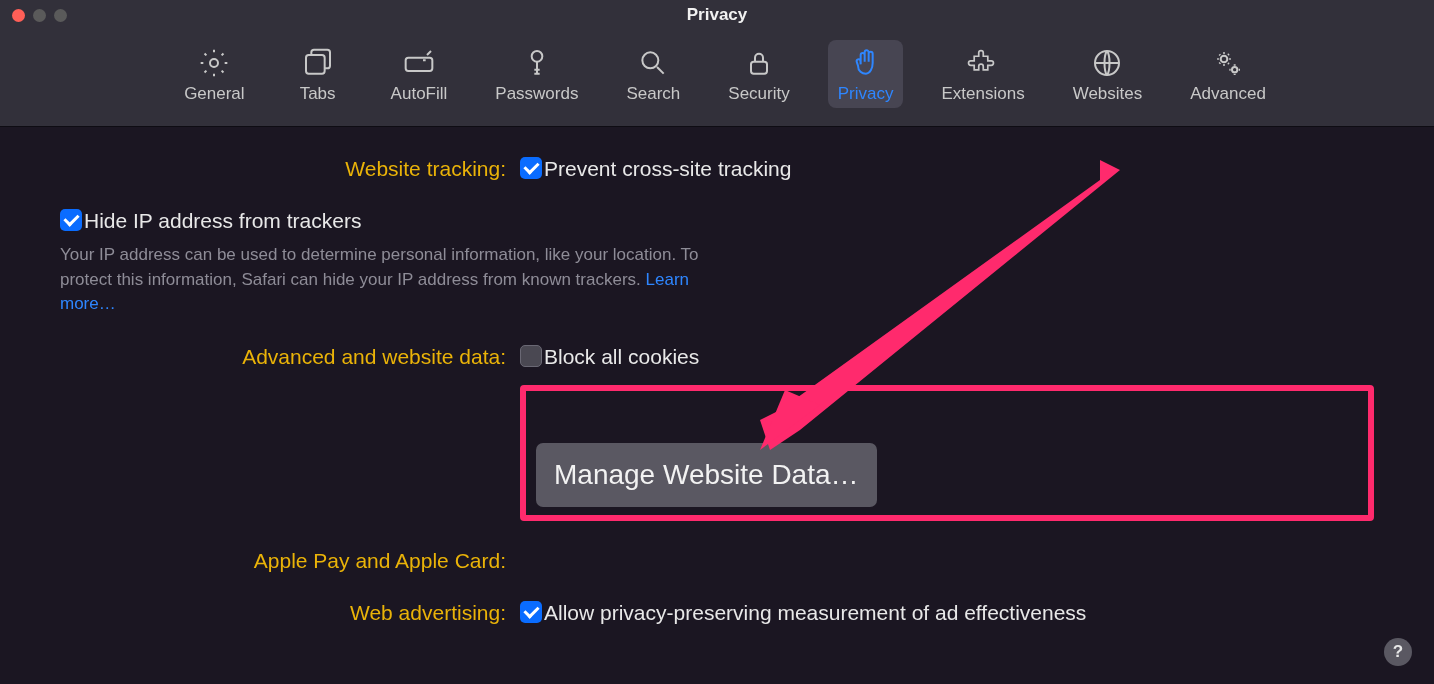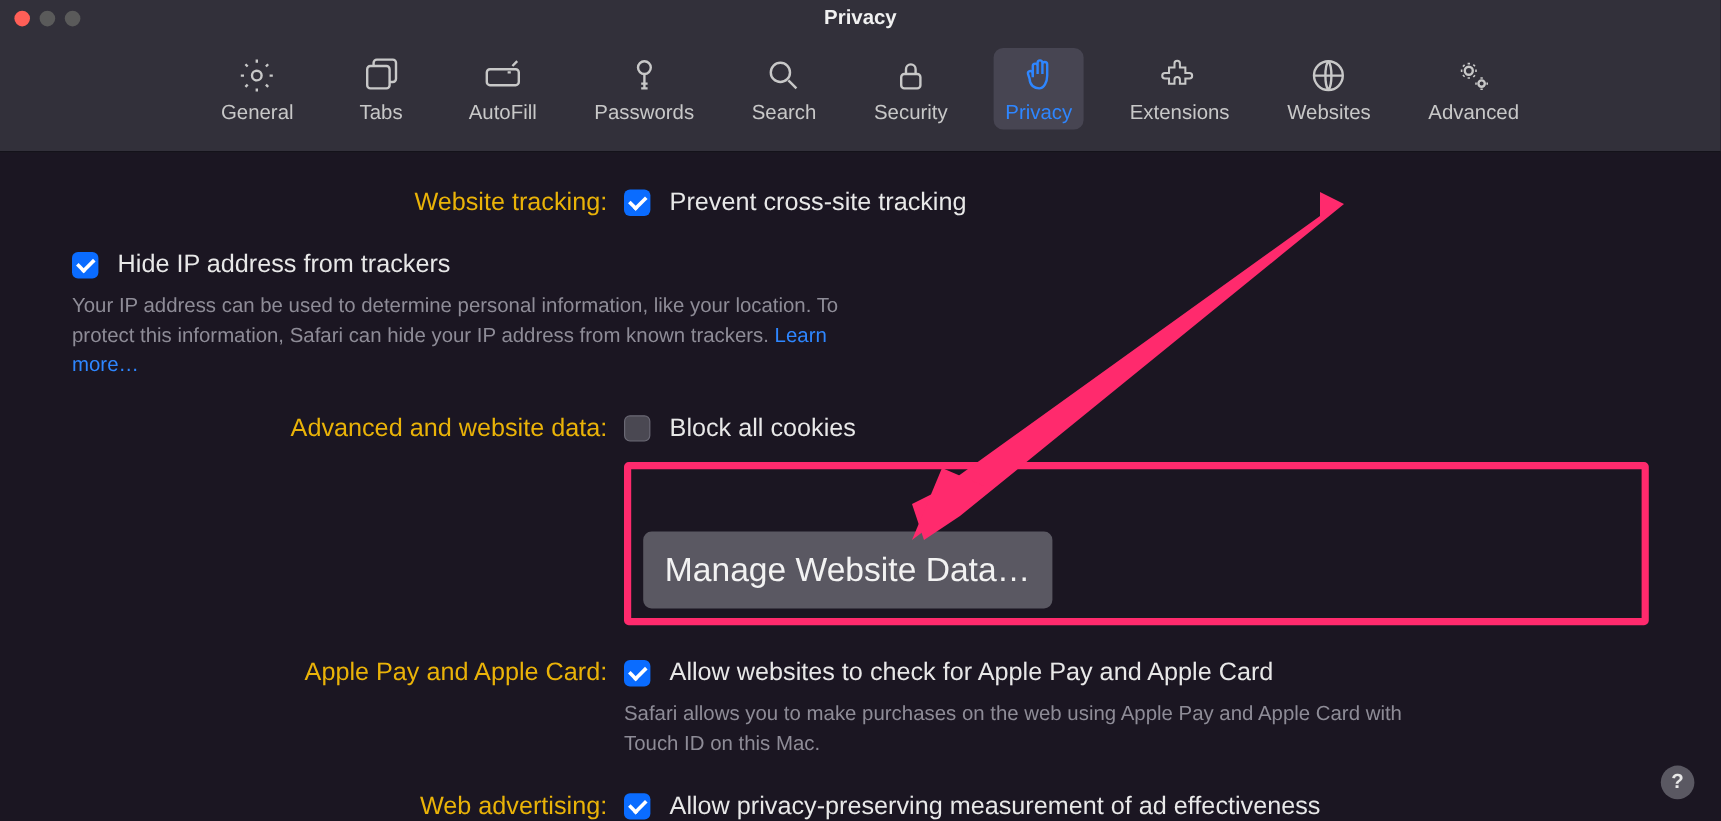--- a/index.html
+++ b/index.html
@@ -72,21 +72,21 @@
     color: #eab308;
     padding-top: 0px;
   }
   .ctrl-col {
     flex: 1;
     display: flex;
     flex-direction: column;
     gap: 10px;
   }
   .check-line {
-    display: flex; align-items: center; gap: 16px;
+    display: flex; align-items: flex-start; gap: 2px;
     font-size: 21px;
   }
   .checkbox {
     width: 22px; height: 22px; border-radius: 5px;
     display: inline-flex; align-items: center; justify-content: center;
     flex-shrink: 0;
   }
   .checkbox.checked { background: #0a6cff; }
   .checkbox.checked::after {
     content: ""; width: 6px; height: 11px;
@@ -275,27 +275,20 @@
         <span>Block all cookies</span>
       </div>
       <div class="highlight-box" style="margin-top:6px;">
         <span class="btn">Manage Website Data…</span>
       </div>
     </div>
   </div>
 
   <div class="row">
     <div class="label-col">Apple Pay and Apple Card:</div>
-    <div class="ctrl-col">
-      <div class="check-line">
-        <span class="checkbox checked"></span>
-        <span>Allow websites to check for Apple Pay and Apple Card</span>
-      </div>
-      <div class="desc">Safari allows you to make purchases on the web using Apple Pay and Apple Card with Touch ID on this Mac.</div>
-    </div>
   </div>
 
   <div class="row" style="margin-bottom:0">
     <div class="label-col">Web advertising:</div>
     <div class="ctrl-col">
       <div class="check-line">
         <span class="checkbox checked"></span>
         <span>Allow privacy-preserving measurement of ad effectiveness</span>
       </div>
     </div>

